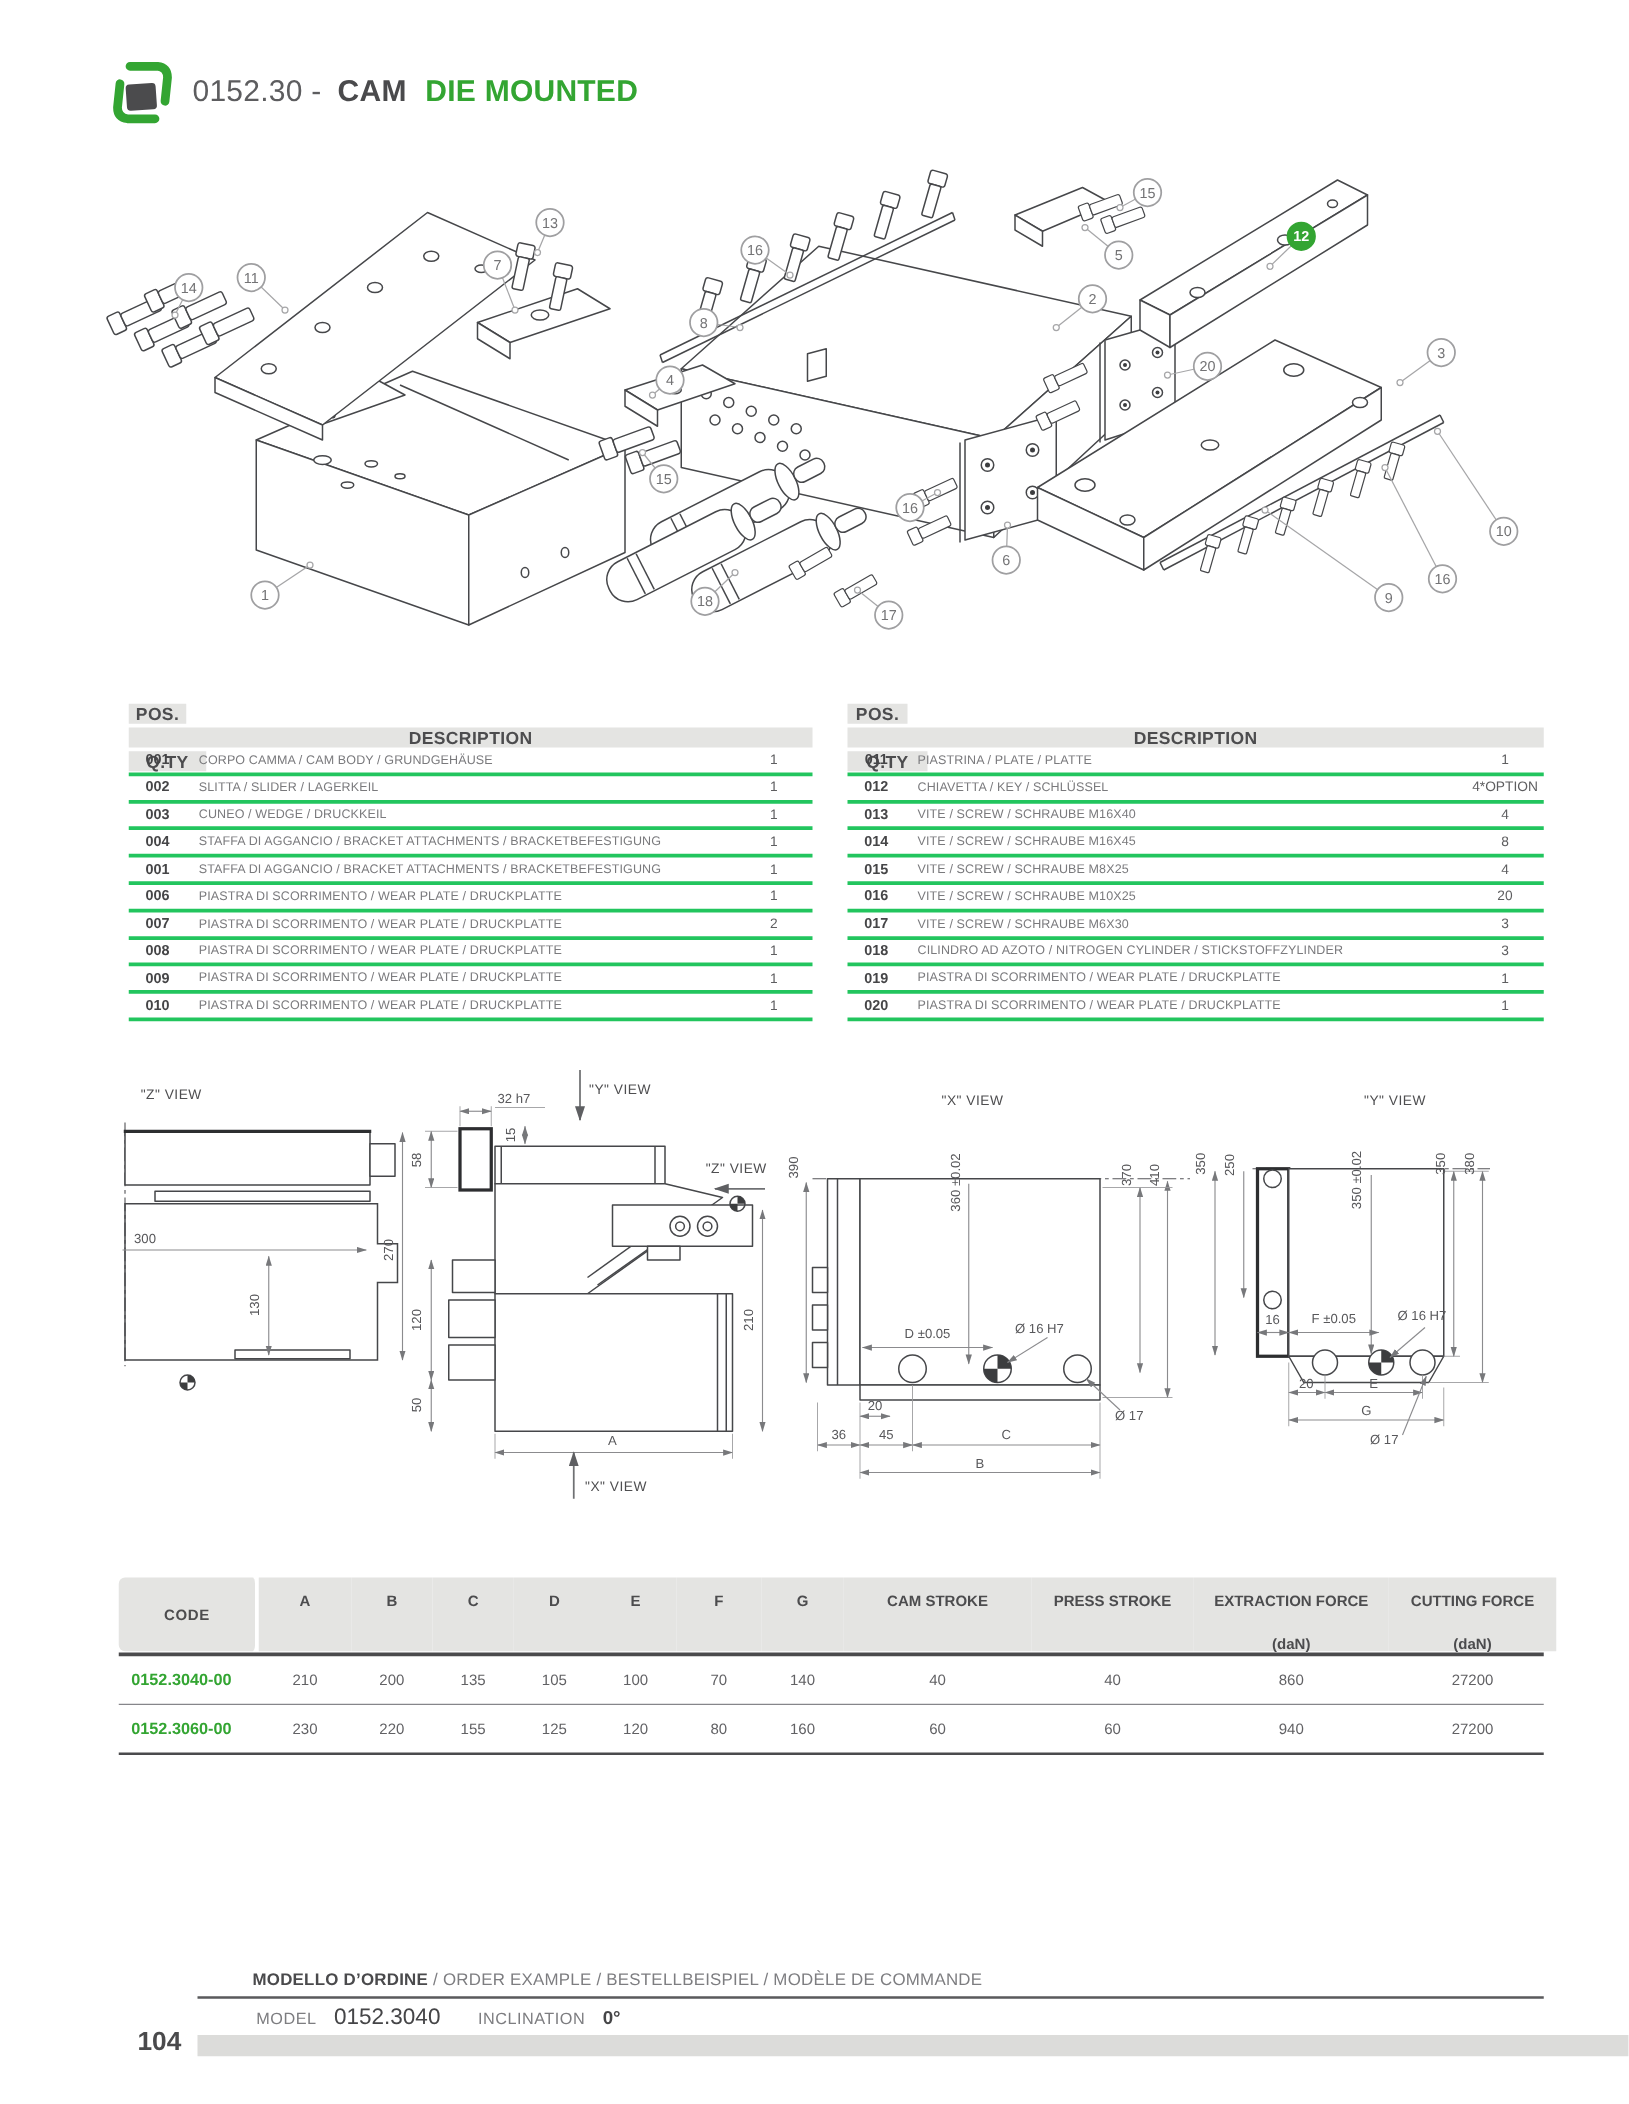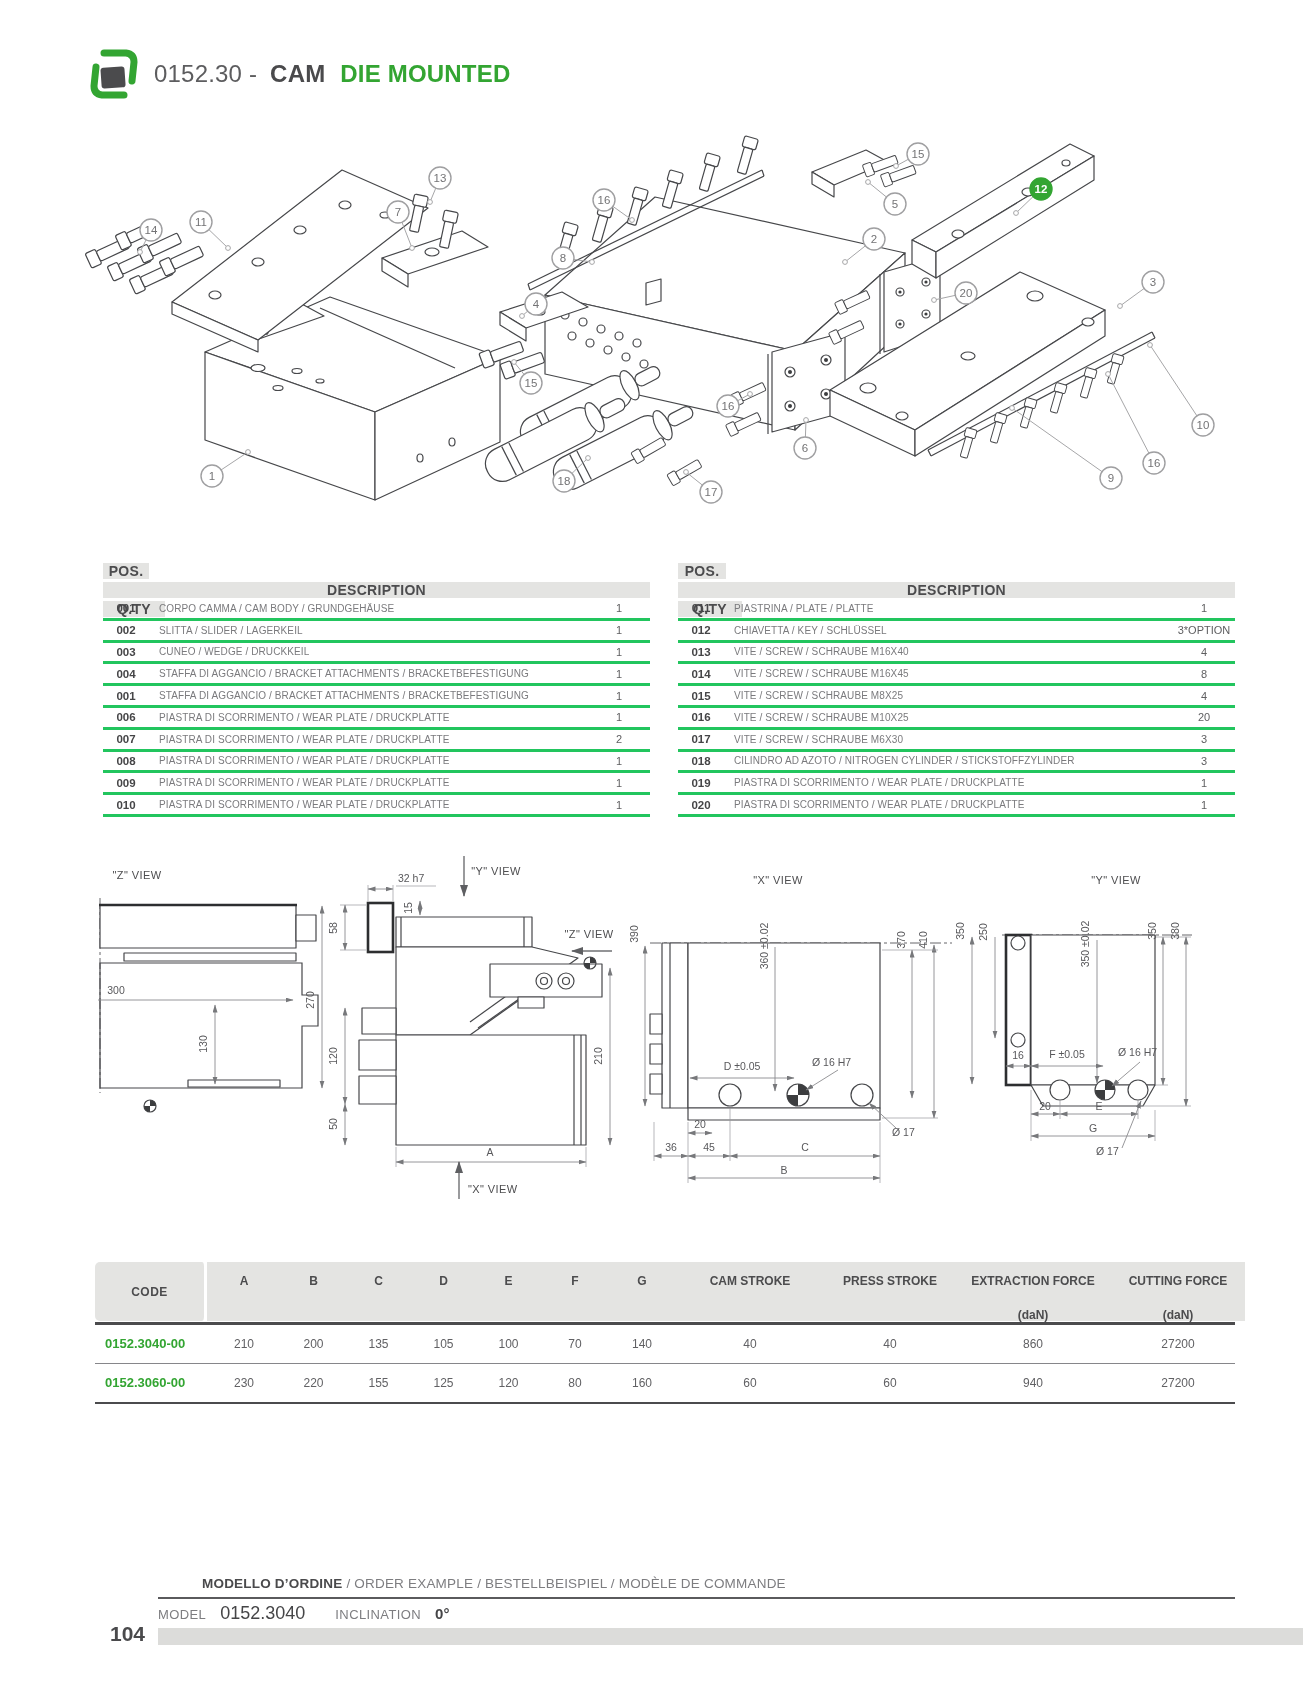--- a/index.html
+++ b/index.html
@@ -63,21 +63,21 @@
   .spec-row{height:38px;align-items:center;border-bottom:1.6px solid #86868a;}
   .spec-row.last{border-bottom:2.5px solid #4b4b4d;}
   .sr-code{padding-left:10px;font-weight:bold;font-size:13px;color:var(--green);}
   .sr-val{text-align:center;font-size:12px;color:#616164;}
 
   
   .order{position:absolute;left:158px;top:1576px;font-size:13.5px;color:#7d7d80;letter-spacing:.2px;white-space:nowrap;padding-left:44px;}
   .order .ob{color:#4a4a4c;font-weight:bold;}
   .order-line{position:absolute;left:158px;top:1597px;width:1077px;height:1.6px;background:#5a5a5c;}
   .model{position:absolute;left:158px;top:1603px;display:flex;align-items:baseline;white-space:nowrap;}
-  .m-label{font-size:13px;color:#7d7d80;letter-spacing:.4px;}
+  .m-label{font-size:13px;color:#7d7d80;letter-spacing:.4px;margin-left:47px;}
   .m-value{font-size:18px;font-weight:normal;color:#454547;margin-left:14px;}
   .m-incl{margin-left:30px;}
   .m-deg{font-size:15px;font-weight:bold;color:#454547;margin-left:14px;}
   .pagenum{position:absolute;left:110px;top:1622px;font-size:21px;font-weight:bold;color:#4a4a4c;}
   .pagebar{position:absolute;left:158px;top:1628px;width:1145px;height:17px;background:#dcdcda;}
 </style>
 </head>
 <body>
 
 <div class="page">
@@ -623,21 +623,21 @@
     </div>
     <div class="prows" id="right-rows">
         <div class="prow">
           <div class="pr-pos">011</div>
           <div class="pr-desc">PIASTRINA / PLATE / PLATTE</div>
           <div class="pr-qty">1</div>
         </div>
         <div class="prow">
           <div class="pr-pos">012</div>
           <div class="pr-desc">CHIAVETTA / KEY / SCHLÜSSEL</div>
-          <div class="pr-qty">3*OPTION</div>
+          <div class="pr-qty">4*OPTION</div>
         </div>
         <div class="prow">
           <div class="pr-pos">013</div>
           <div class="pr-desc">VITE / SCREW / SCHRAUBE M16X40</div>
           <div class="pr-qty">4</div>
         </div>
         <div class="prow">
           <div class="pr-pos">014</div>
           <div class="pr-desc">VITE / SCREW / SCHRAUBE M16X45</div>
           <div class="pr-qty">8</div>

